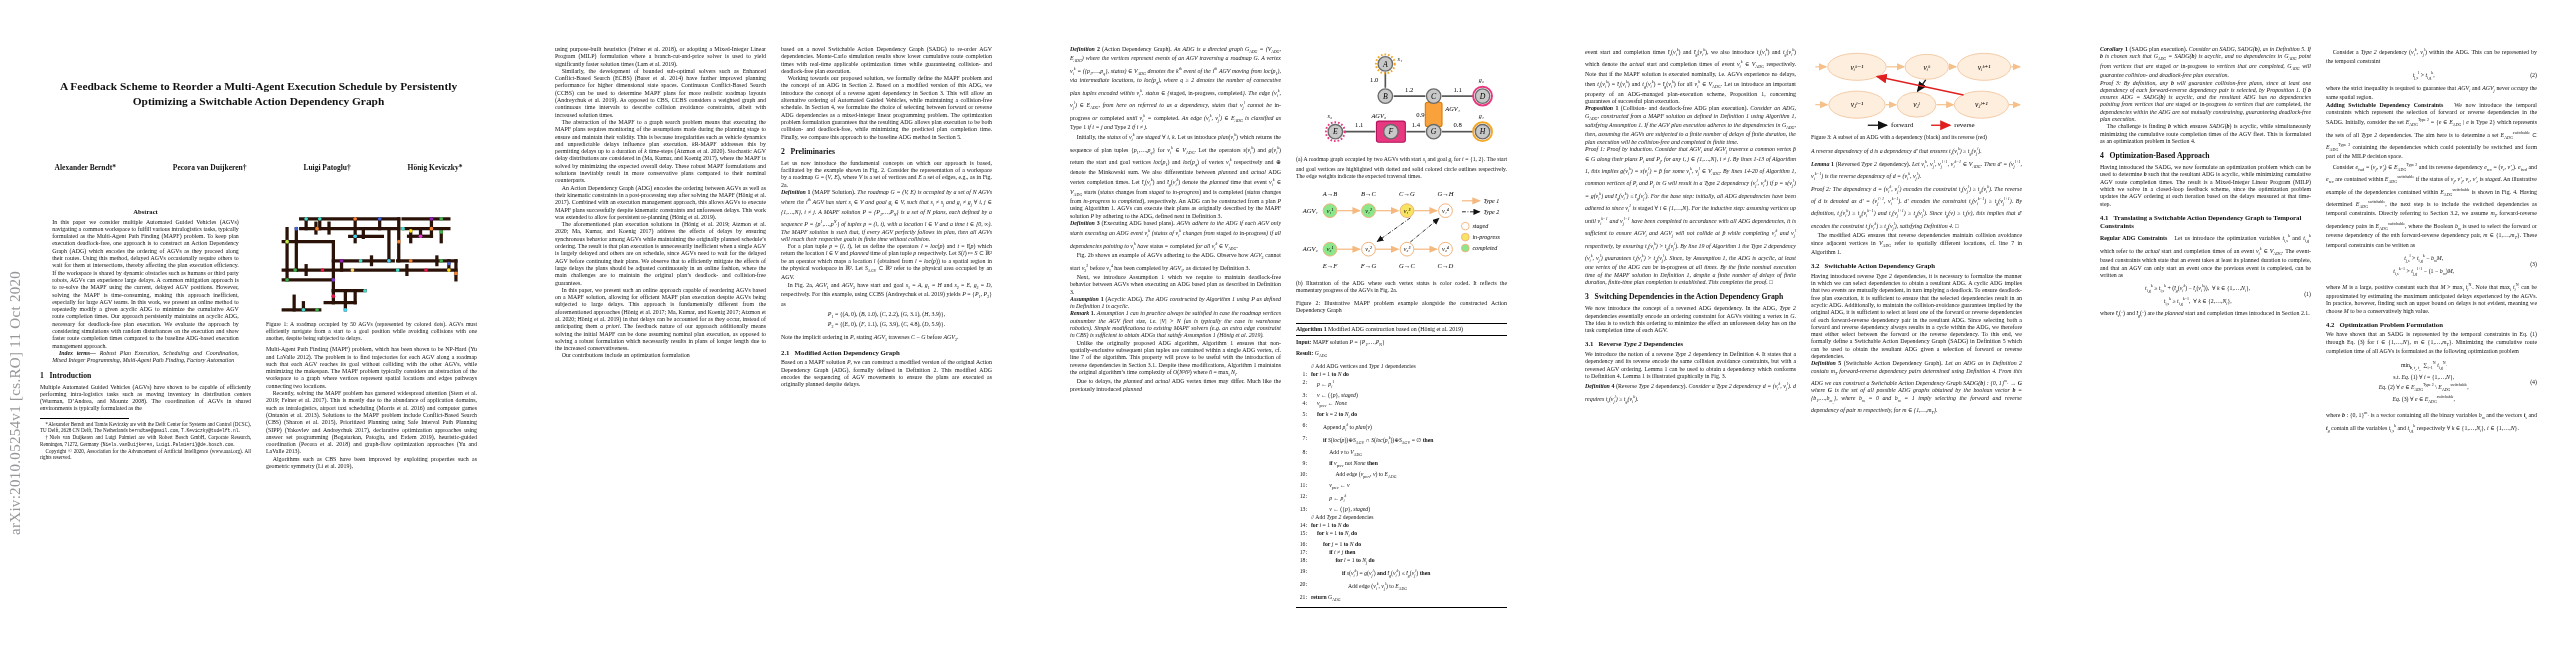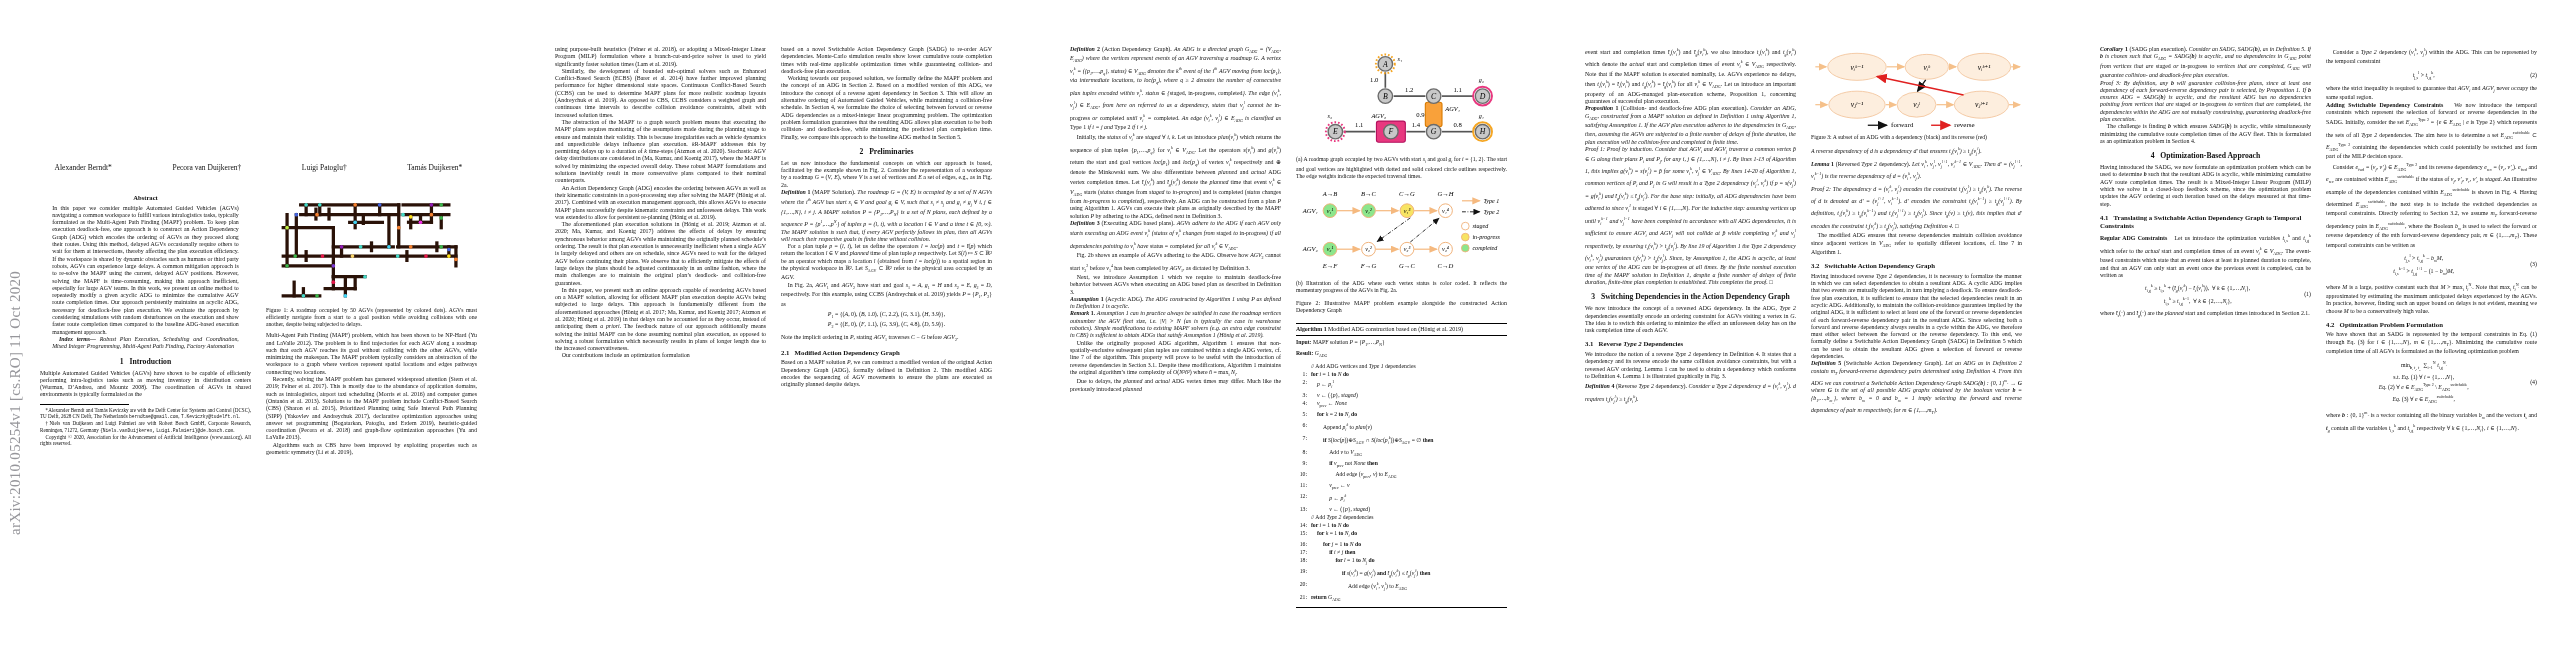--- a/index.html
+++ b/index.html
@@ -1,44 +1,44 @@
 <!DOCTYPE html>
 <html style="font-size:9px"><head>
 <meta charset="utf-8">
 <style>
   html,body{margin:0;padding:0;background:#e8e8e8;}
   .stage{position:relative;width:2576px;height:667px;background:#ffffff;display:flex;
          font-family:"Liberation Serif","DejaVu Serif",serif;color:#111;}
   .page{position:relative;width:515px;height:667px;flex:none;background:#fff;overflow:hidden;}
   .col{position:absolute;top:46px;width:211px;height:567px;overflow:hidden;}
   .col.c1{left:40px;} .col.c2{left:266px;}
-  .page1 .col{top:194px;height:439px;}
+  .page1 .col{top:208px;height:439px;}
   .blk{font-size:5.9px;line-height:7.3px;}
   .p{text-align:justify;text-indent:6.7px;margin:0;}
   .first{text-indent:0;}
   .abs{padding:0 12.2px;text-indent:6.7px;}
   .absfirst{text-indent:0;}
-  .h1{text-align:center;font-weight:bold;font-size:7.7px;line-height:9px;margin:6.1px 0 3.9px;}
+  .h1{text-align:left;font-weight:bold;font-size:7.7px;line-height:9px;margin:6.1px 0 3.9px;}
   .h2{font-weight:bold;font-size:6.8px;line-height:8px;margin:5.6px 0 2.8px;}
   .habs{text-align:center;font-weight:bold;font-size:6.6px;margin:0 0 3.3px;}
   .cap{font-size:5.7px;line-height:7px;text-align:justify;margin:2.8px 0 4.4px;}
   .capmain{font-size:5.9px;line-height:7.3px;text-align:justify;margin:5.6px 0 4.4px;}
   .eq{display:flex;align-items:center;margin:3.3px 0;}
   .eq-b{flex:1;text-align:center;}
   .eq-n{width:15.6px;text-align:right;flex:none;}
   .fnrule{border-top:0.6px solid #000;width:42%;margin:5px 0 2.2px;height:0;}
   .fn{font-size:5.1px;line-height:6.3px;text-align:justify;margin:0;text-indent:5.6px;}
   tt{font-family:"Liberation Mono","DejaVu Sans Mono",monospace;font-size:0.9em;}
   sub,sup{font-size:0.68em;}
   .idx{font-style:italic;}
   .idx b{font-style:italic;}
   .p1-head{position:absolute;left:39px;top:79px;width:439px;text-align:center;}
   .title{font-size:11.4px;line-height:15px;font-weight:bold;}
   .authors{position:absolute;left:39px;top:163px;width:439px;display:flex;justify-content:space-between;padding:0 15.6px;box-sizing:border-box;}
-  .authors span{font-weight:normal;font-size:7.5px;}
+  .authors span{font-weight:bold;font-size:7.5px;}
   .arxiv{position:absolute;left:6.7px;top:196px;height:339px;writing-mode:vertical-rl;transform:rotate(180deg);
          font-size:15px;color:#96969b;letter-spacing:0.3px;font-family:"Liberation Serif",serif;}
   .figwrap{margin:1.1px 0 2.2px;text-align:center;}
   .figwrap svg{display:block;margin:0 auto;}
   svg text{font-family:"Liberation Serif","DejaVu Serif",serif;}
   .alg{border-top:0.8px solid #000;border-bottom:0.8px solid #000;margin-top:9px;font-size:5.7px;line-height:8px;}
   .alg-title{border-bottom:0.6px solid #000;padding:1.7px 0 1.7px;font-size:5.9px;line-height:7.2px;}
   .alg-io{padding:1.7px 0 1.1px;}
   .alg-lines{padding:1.1px 0 2.2px;}
   .alg-line{display:flex;}
@@ -46,25 +46,28 @@
   .alg-cmt{padding-left:15px;}
   .eqsmall{font-size:5.8px;}
 </style>
 </head>
 <body>
 
 <div class="stage">
 
   <div class="page page1">
     <div class="arxiv">arXiv:2010.05254v1  [cs.RO]  11 Oct 2020</div>
+    <div class="p1-head">
+      <div class="title">A Feedback Scheme to Reorder a Multi-Agent Execution Schedule by Persistently Optimizing a Switchable Action Dependency Graph</div>
+    </div>
     <div class="authors">
       <span>Alexander Berndt*</span>
       <span>Pecora van Duijkeren†</span>
       <span>Luigi Patoglu†</span>
-      <span>Tamás Duijkeren*</span>
+      <span>Hönig Keviczky*</span>
     </div>
     <div class="col c1">
         <div class="blk habs">Abstract</div>
         <div class="blk p abs absfirst">In this paper we consider multiple Automated Guided Vehicles (AGVs) navigating a common workspace to fulfill various intralogistics tasks, typically formulated as the Multi-Agent Path Finding (MAPF) problem. To keep plan execution deadlock-free, one approach is to construct an Action Dependency Graph (ADG) which encodes the ordering of AGVs as they proceed along their routes. Using this method, delayed AGVs occasionally require others to wait for them at intersections, thereby affecting the plan execution efficiency. If the workspace is shared by dynamic obstacles such as humans or third party robots, AGVs can experience large delays. A common mitigation approach is to re-solve the MAPF using the current, delayed AGV positions. However, solving the MAPF is time-consuming, making this approach inefficient, especially for large AGV teams. In this work, we present an online method to repeatedly modify a given acyclic ADG to minimize the cumulative AGV route completion times. Our approach persistently maintains an acyclic ADG, necessary for deadlock-free plan execution. We evaluate the approach by considering simulations with random disturbances on the execution and show faster route completion times compared to the baseline ADG-based execution management approach.</div>
         <div class="blk p abs idx"><b>Index terms—</b> <i>Robust Plan Execution, Scheduling and Coordination, Mixed Integer Programming, Multi-Agent Path Finding, Factory Automation</i></div>
         <div class="blk h1">1&nbsp;&nbsp;&nbsp;Introduction</div>
         <div class="blk p first">Multiple Automated Guided Vehicles (AGVs) have shown to be capable of efficiently performing intra-logistics tasks such as moving inventory in distribution centers (Wurman, D’Andrea, and Mountz 2008). The coordination of AGVs in shared environments is typically formulated as the</div>
         <div class="fnrule"></div>
         <div class="blk fn">*Alexander Berndt and Tamás Keviczky are with the Delft Center for Systems and Control (DCSC), TU Delft, 2628 CN Delft, The Netherlands <tt>berndtae@gmail.com</tt>, <tt>T.Keviczky@tudelft.nl</tt>.</div>
         <div class="blk fn">†Niels van Duijkeren and Luigi Palmieri are with Robert Bosch GmbH, Corporate Research, Renningen, 71272, Germany <tt>{Niels.vanDuijkeren,</tt> <tt>Luigi.Palmieri}@de.bosch.com</tt>.</div>

